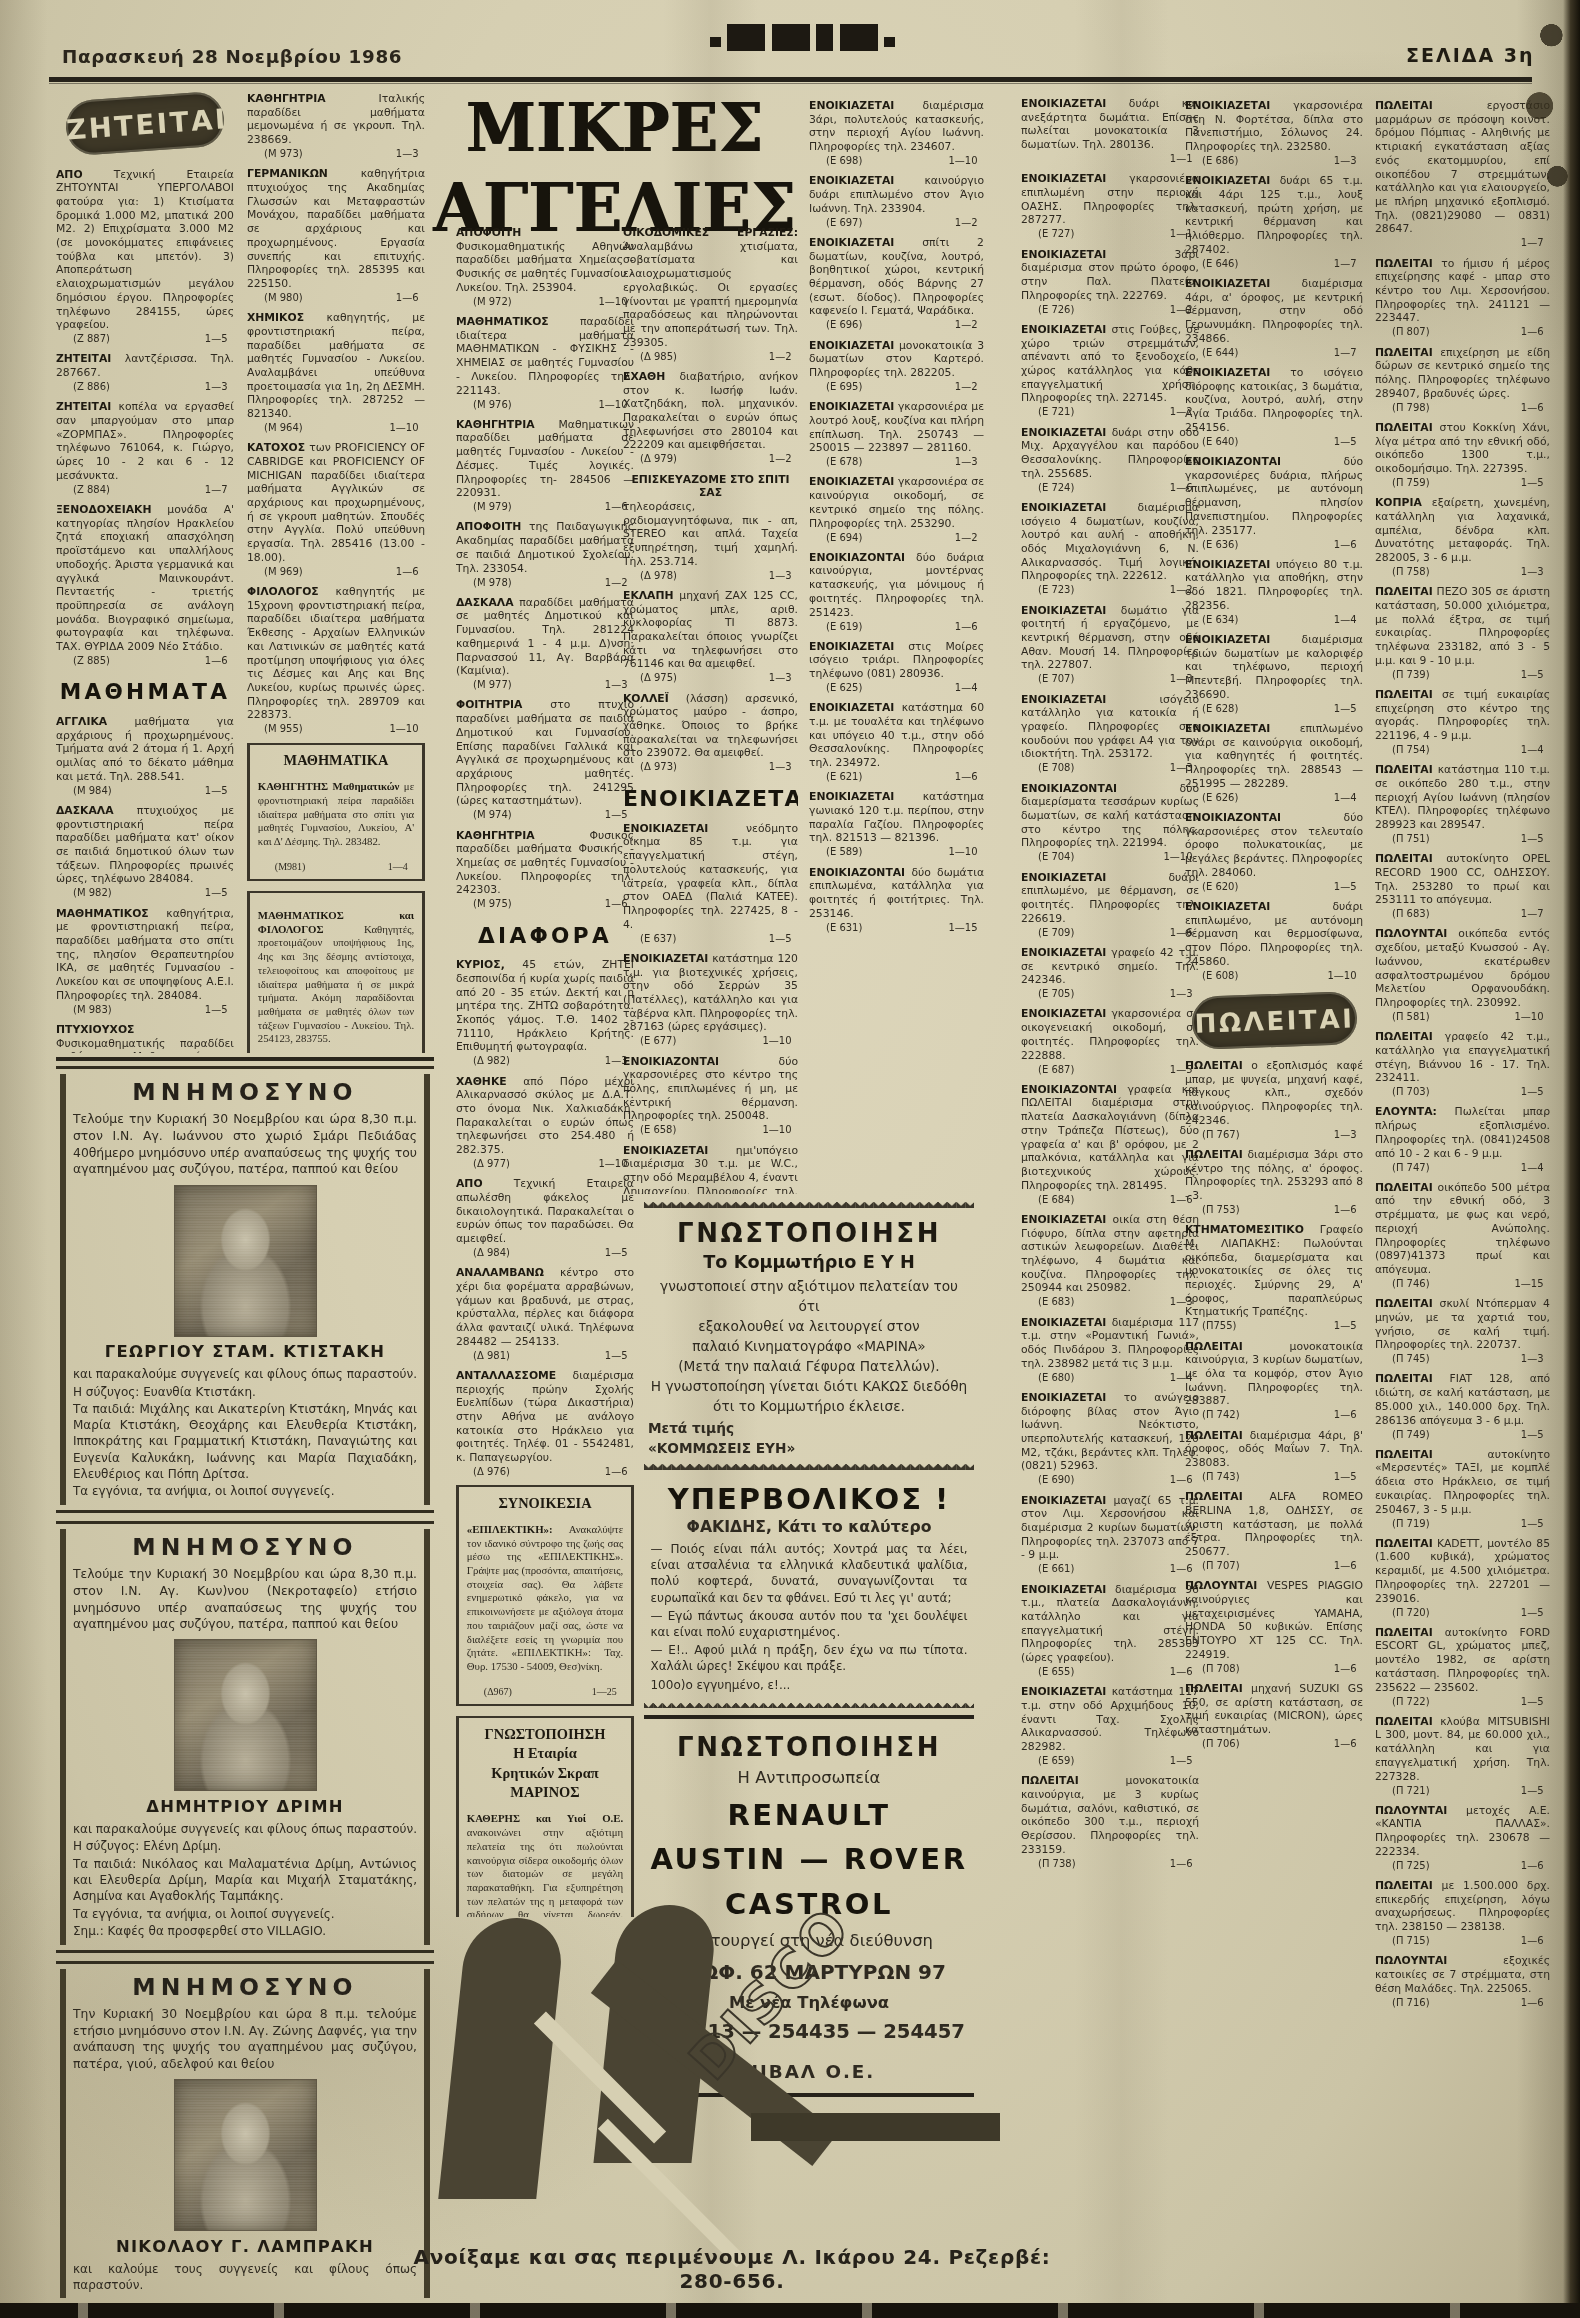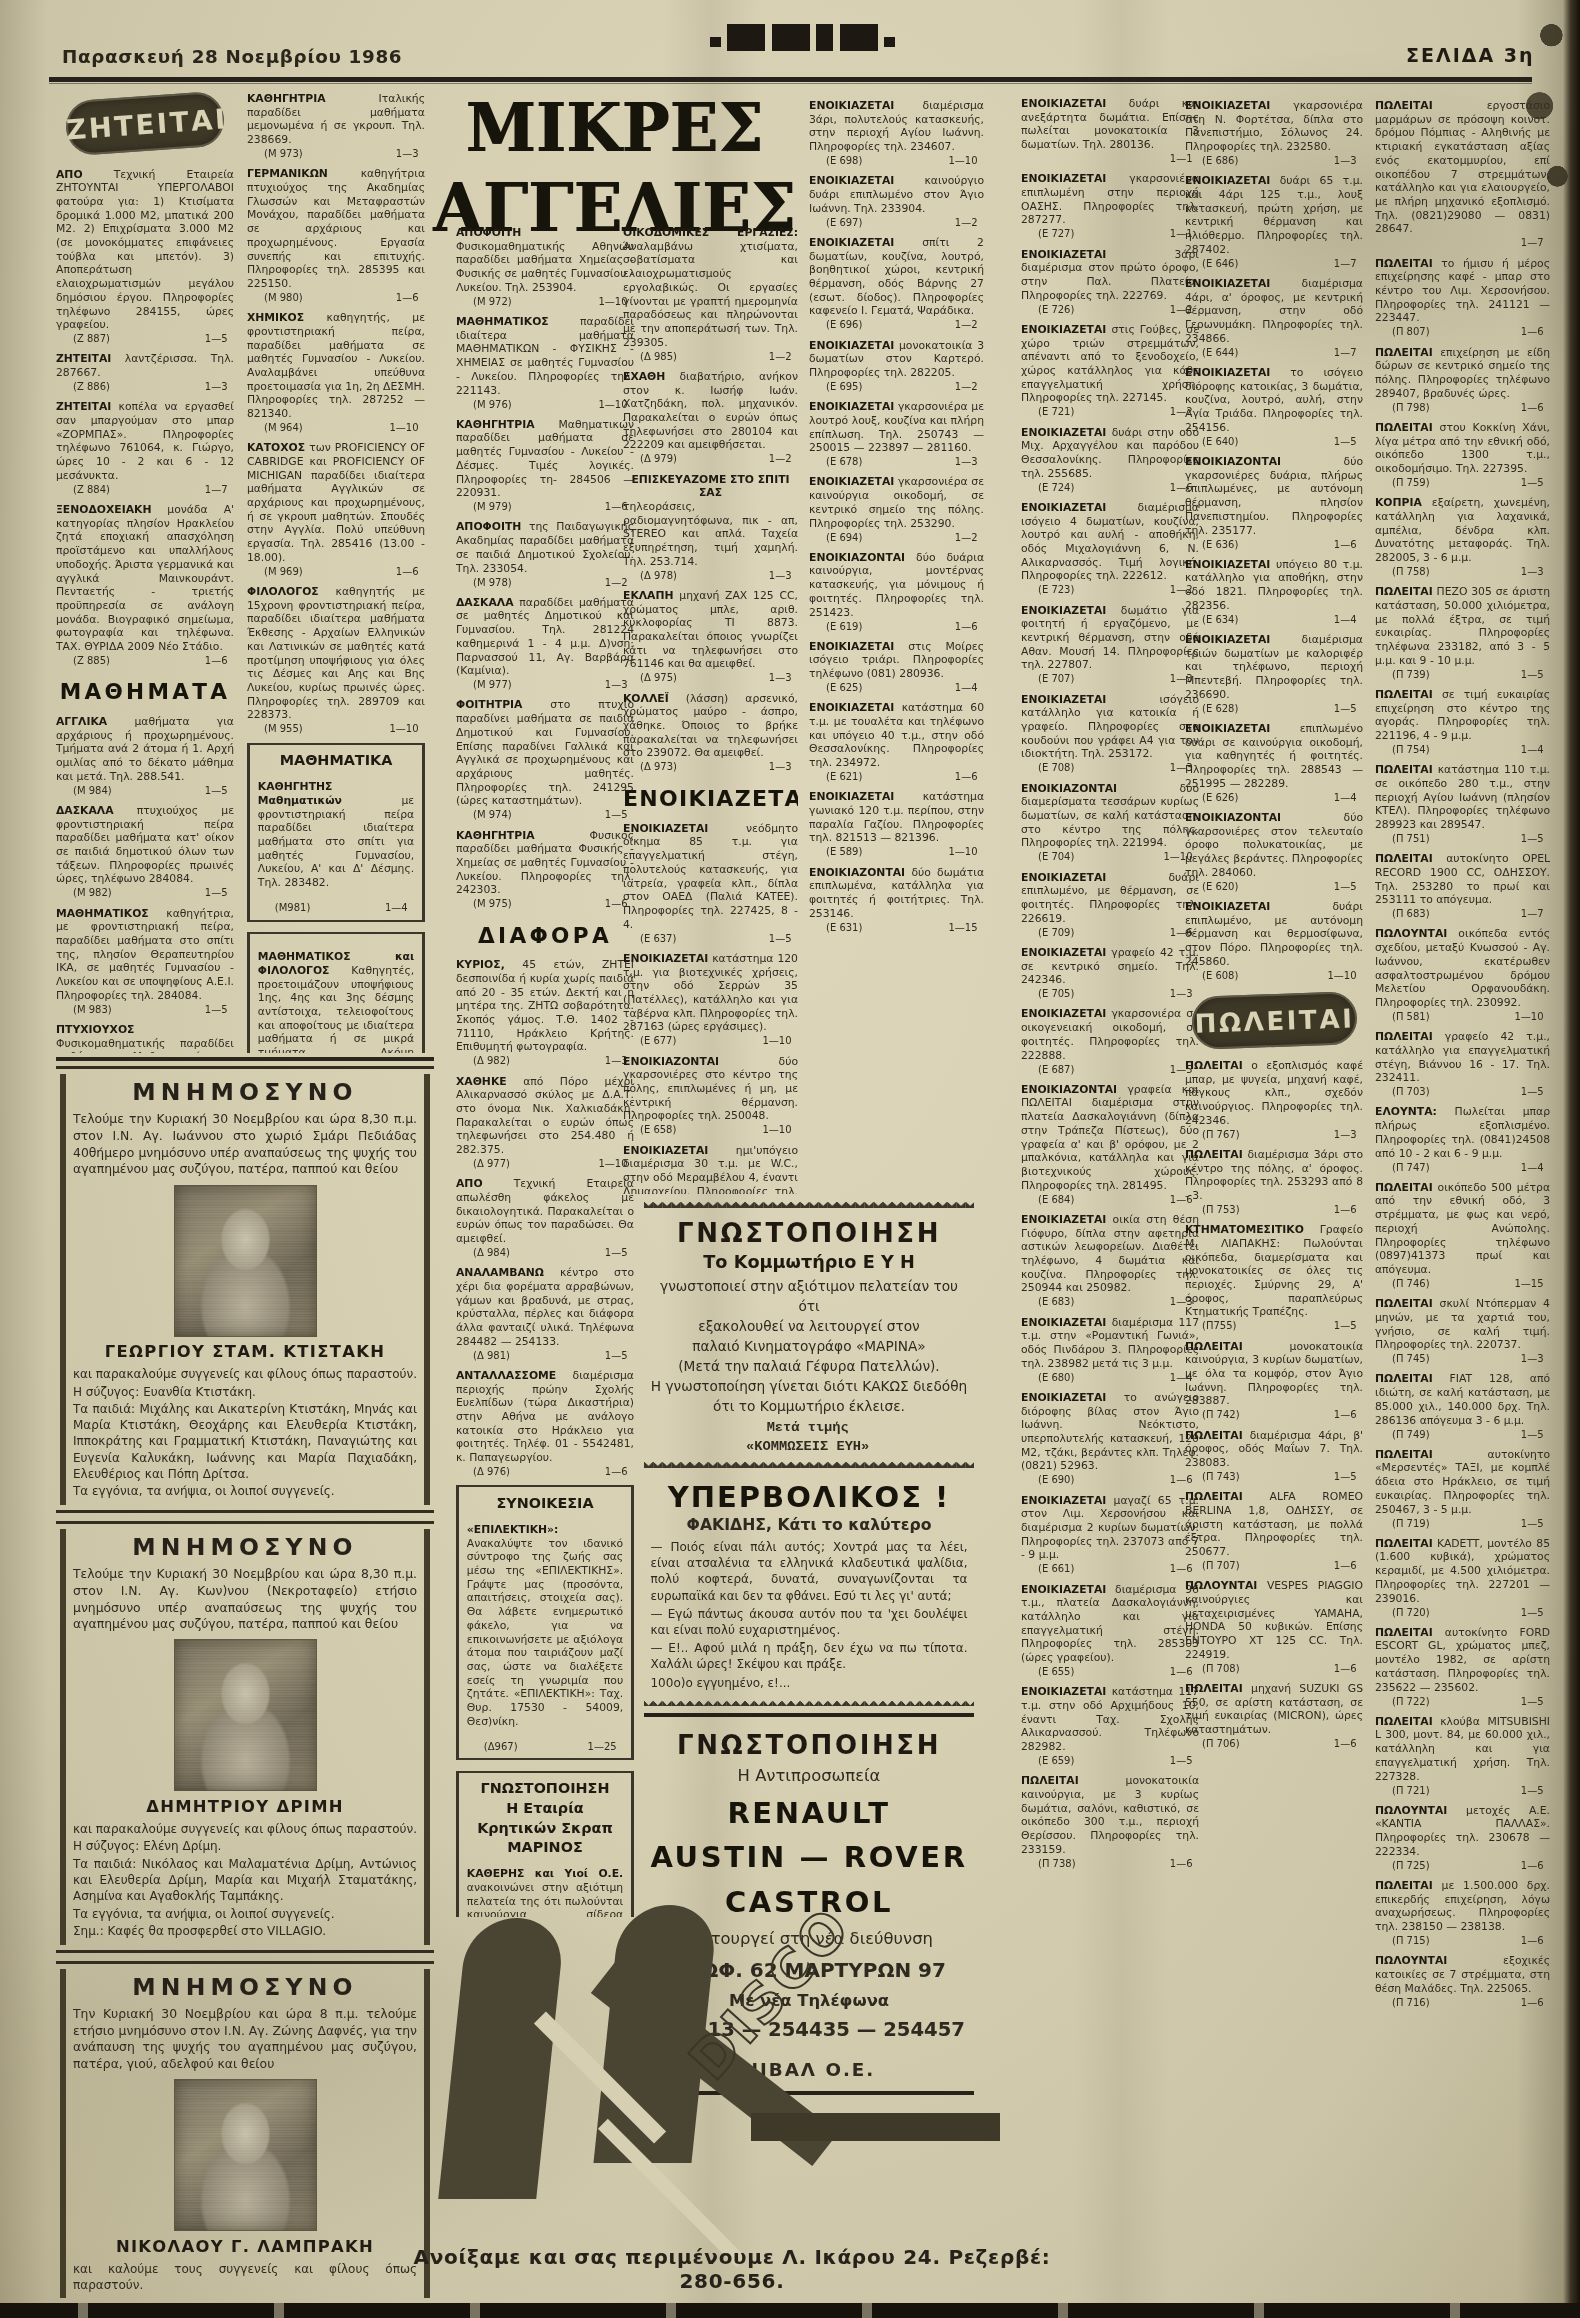--- a/index.html
+++ b/index.html
@@ -37,21 +37,21 @@
   .lead{font-weight:bold;color:#1e1a11;}
   .lead-block{display:block;text-align:center;font-weight:bold;color:#1e1a11;}
   .ad-meta{display:flex;justify-content:space-between;padding:1.3px 6.5px 0 17px;font-size:10px;}
   .sec-header{ text-align:center;font-weight:bold;color:#17140c;font-size:21.6px;letter-spacing:3.3px;margin:10.5px 0 9.2px;}
   .sec-header.big{font-size:22px;letter-spacing:1.3px;}
   .stamp{display:block;margin:3.9px auto 17px;width:158px;padding:10.5px 0 9.2px;text-align:center;
     background:#3e3827;color:#d9d2b4;font-weight:bold;font-size:27.5px;letter-spacing:2.6px;
     border-radius:31px;transform:rotate(-4deg);
     box-shadow:inset 0 0 0 2px rgba(217,210,180,.28), inset 0 0 11.8px rgba(0,0,0,.5);}
   .stamp.small{width:165px;font-size:26px;transform:rotate(-2deg);margin:11.8px auto;}
-  .boxad{border:2px solid #3b362a;border-left-width:3.3px;border-right-width:3.3px;padding:5.2px 7.8px;margin:3.9px 0 10.5px;}
+  .boxad{border:2px solid #3b362a;border-left-width:3.3px;border-right-width:3.3px;padding:5.2px 7.8px;margin:3.9px 0 10.5px;font-family:Liberation Serif, serif;}
   .boxad .btitle{text-align:center;font-weight:bold;font-size:14.4px;margin:1.3px 0;color:#1e1a11;}
   
   .memorials{position:absolute;left:56px;top:1066px;width:378px;}
   .memorial{border-top:3.9px solid #332e20;border-bottom:3.9px solid #332e20;position:relative;
     padding:6.5px 17px 9.2px;margin-bottom:7.8px;}
   .memorial::before,.memorial::after{content:"";position:absolute;top:5.2px;bottom:5.2px;width:5.9px;background:#433d2a;}
   .memorial::before{left:3.9px;} .memorial::after{right:3.9px;}
   .m-title{text-align:center;font-weight:bold;font-size:23.5px;letter-spacing:5.2px;color:#26221a;margin:2.6px 0 5.2px;}
   .m-intro{font-size:12.4px;line-height:1.35;text-align:justify;margin:0 0 6.5px;}
   .m-photo{width:143px;height:152px;margin:5.2px auto;position:relative;
@@ -64,21 +64,21 @@
   .m-name{text-align:center;font-weight:bold;font-size:16.4px;letter-spacing:1.3px;margin:5.2px 0 5.2px;color:#201c13;}
   .m-line{font-size:12px;line-height:1.35;text-align:justify;margin:1.3px 0;}
   
   .centerboxes{position:absolute;left:644px;top:1202px;width:330px;}
   .zz{height:5.9px;background:linear-gradient(-45deg,#3b362a 4.6px,transparent 0),linear-gradient(45deg,#3b362a 4.6px,transparent 0);
       background-size:9.2px 5.9px;background-repeat:repeat-x;}
   .evi,.yper{padding:6.5px 3.9px 7.8px;}
   .cb-title{text-align:center;font-weight:bold;font-size:26px;letter-spacing:2.6px;color:#1e1a11;margin:3.9px 0;}
   .cb-sub{text-align:center;font-weight:bold;font-size:17.7px;margin:1.3px 0 5.2px;color:#1e1a11;}
   .cb-line{text-align:center;font-size:13.7px;line-height:1.45;}
-  .cb-sign{text-align:center;font-weight:bold;font-size:13.7px;margin-top:3.9px;padding-right:2.6px;font-family:Liberation Mono, monospace;}
+  .cb-sign{text-align:left;font-weight:bold;font-size:13.7px;margin-top:3.9px;padding-right:2.6px;}
   .yper-title{text-align:center;font-weight:bold;font-size:29px;letter-spacing:2px;margin:5.2px 0 1.3px;color:#17140c;}
   .yper-sub{text-align:center;font-weight:bold;font-size:15.7px;margin:0 0 5.2px;}
   .yper-line{font-size:12px;line-height:1.35;text-align:justify;margin:2px 2.6px;}
   .renault{border-top:4.6px solid #26221a;border-bottom:4.6px solid #26221a;padding:9.2px 5.2px 11.8px;margin-top:6.5px;}
   .rn-line{text-align:center;font-size:16.4px;margin:6.5px 0;}
   .rn-brand{text-align:center;font-weight:bold;font-size:29px;letter-spacing:2.6px;margin:10.5px 0;color:#17140c;}
   .rn-addr{text-align:center;font-weight:bold;font-size:20px;margin:9.2px 0;}
   .rn-phones{text-align:center;font-weight:bold;font-size:19.6px;margin:7.8px 0;}
   .rn-co{text-align:center;font-weight:bold;font-size:18.3px;letter-spacing:2px;margin-top:18px;}
   

